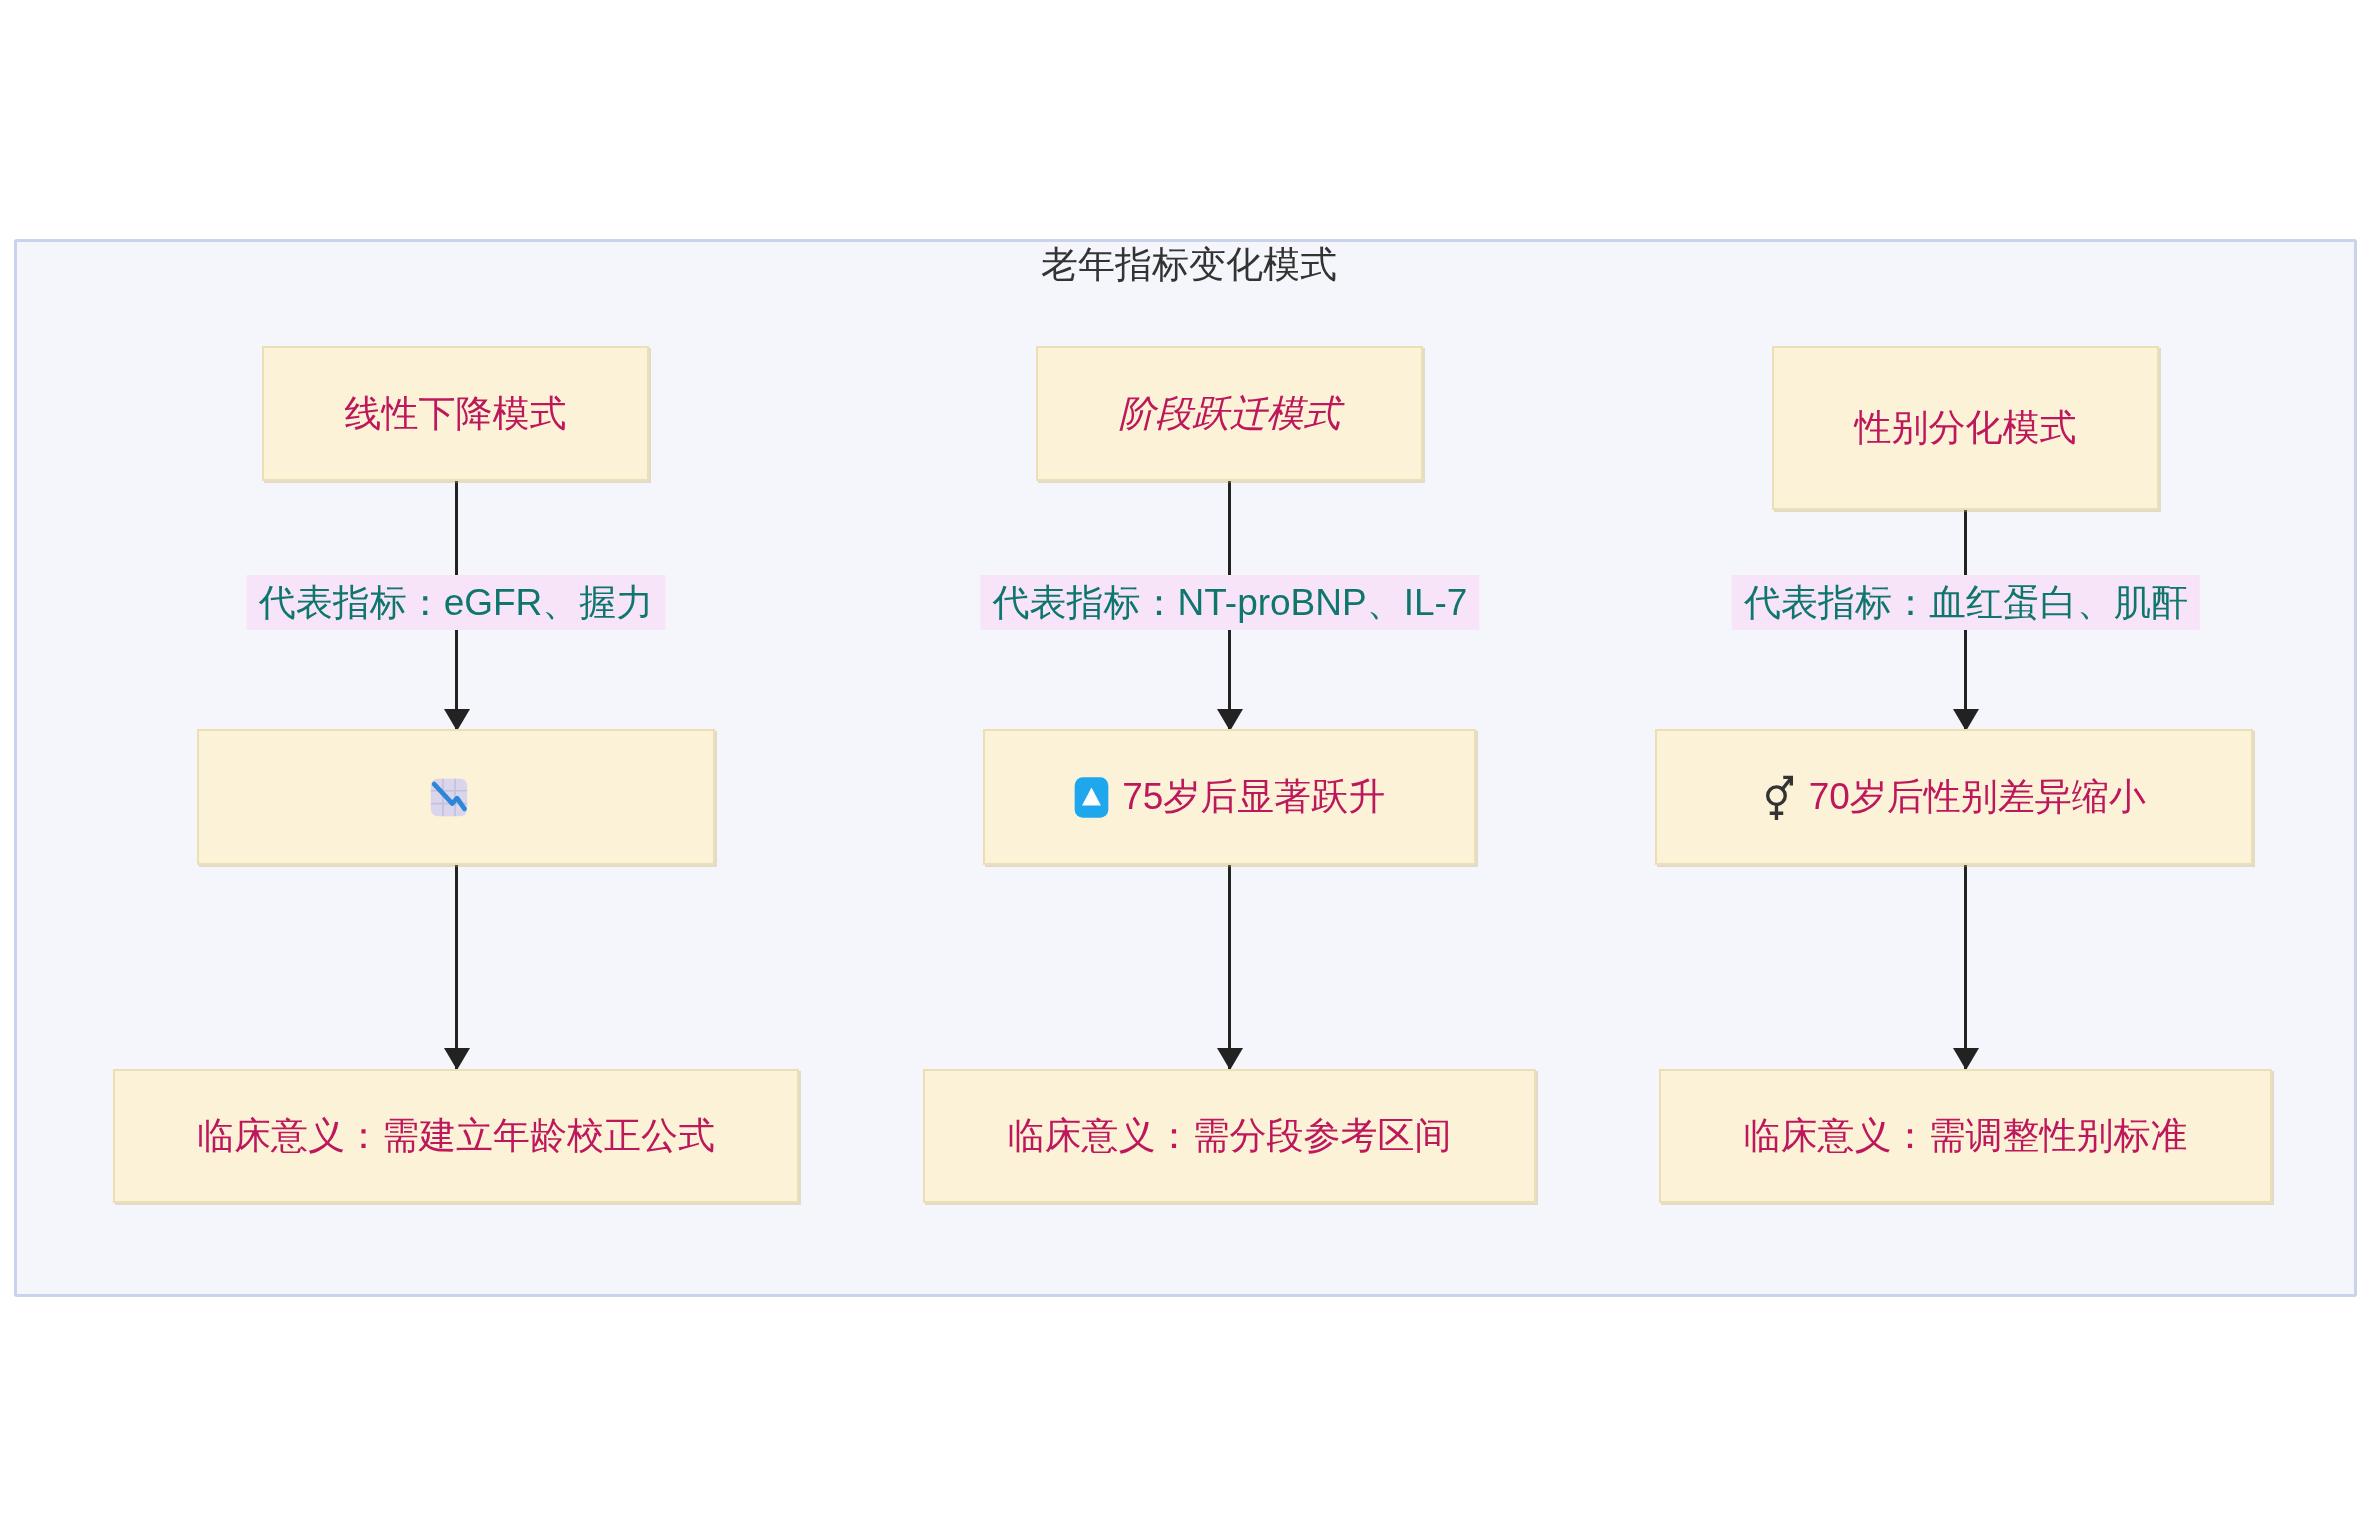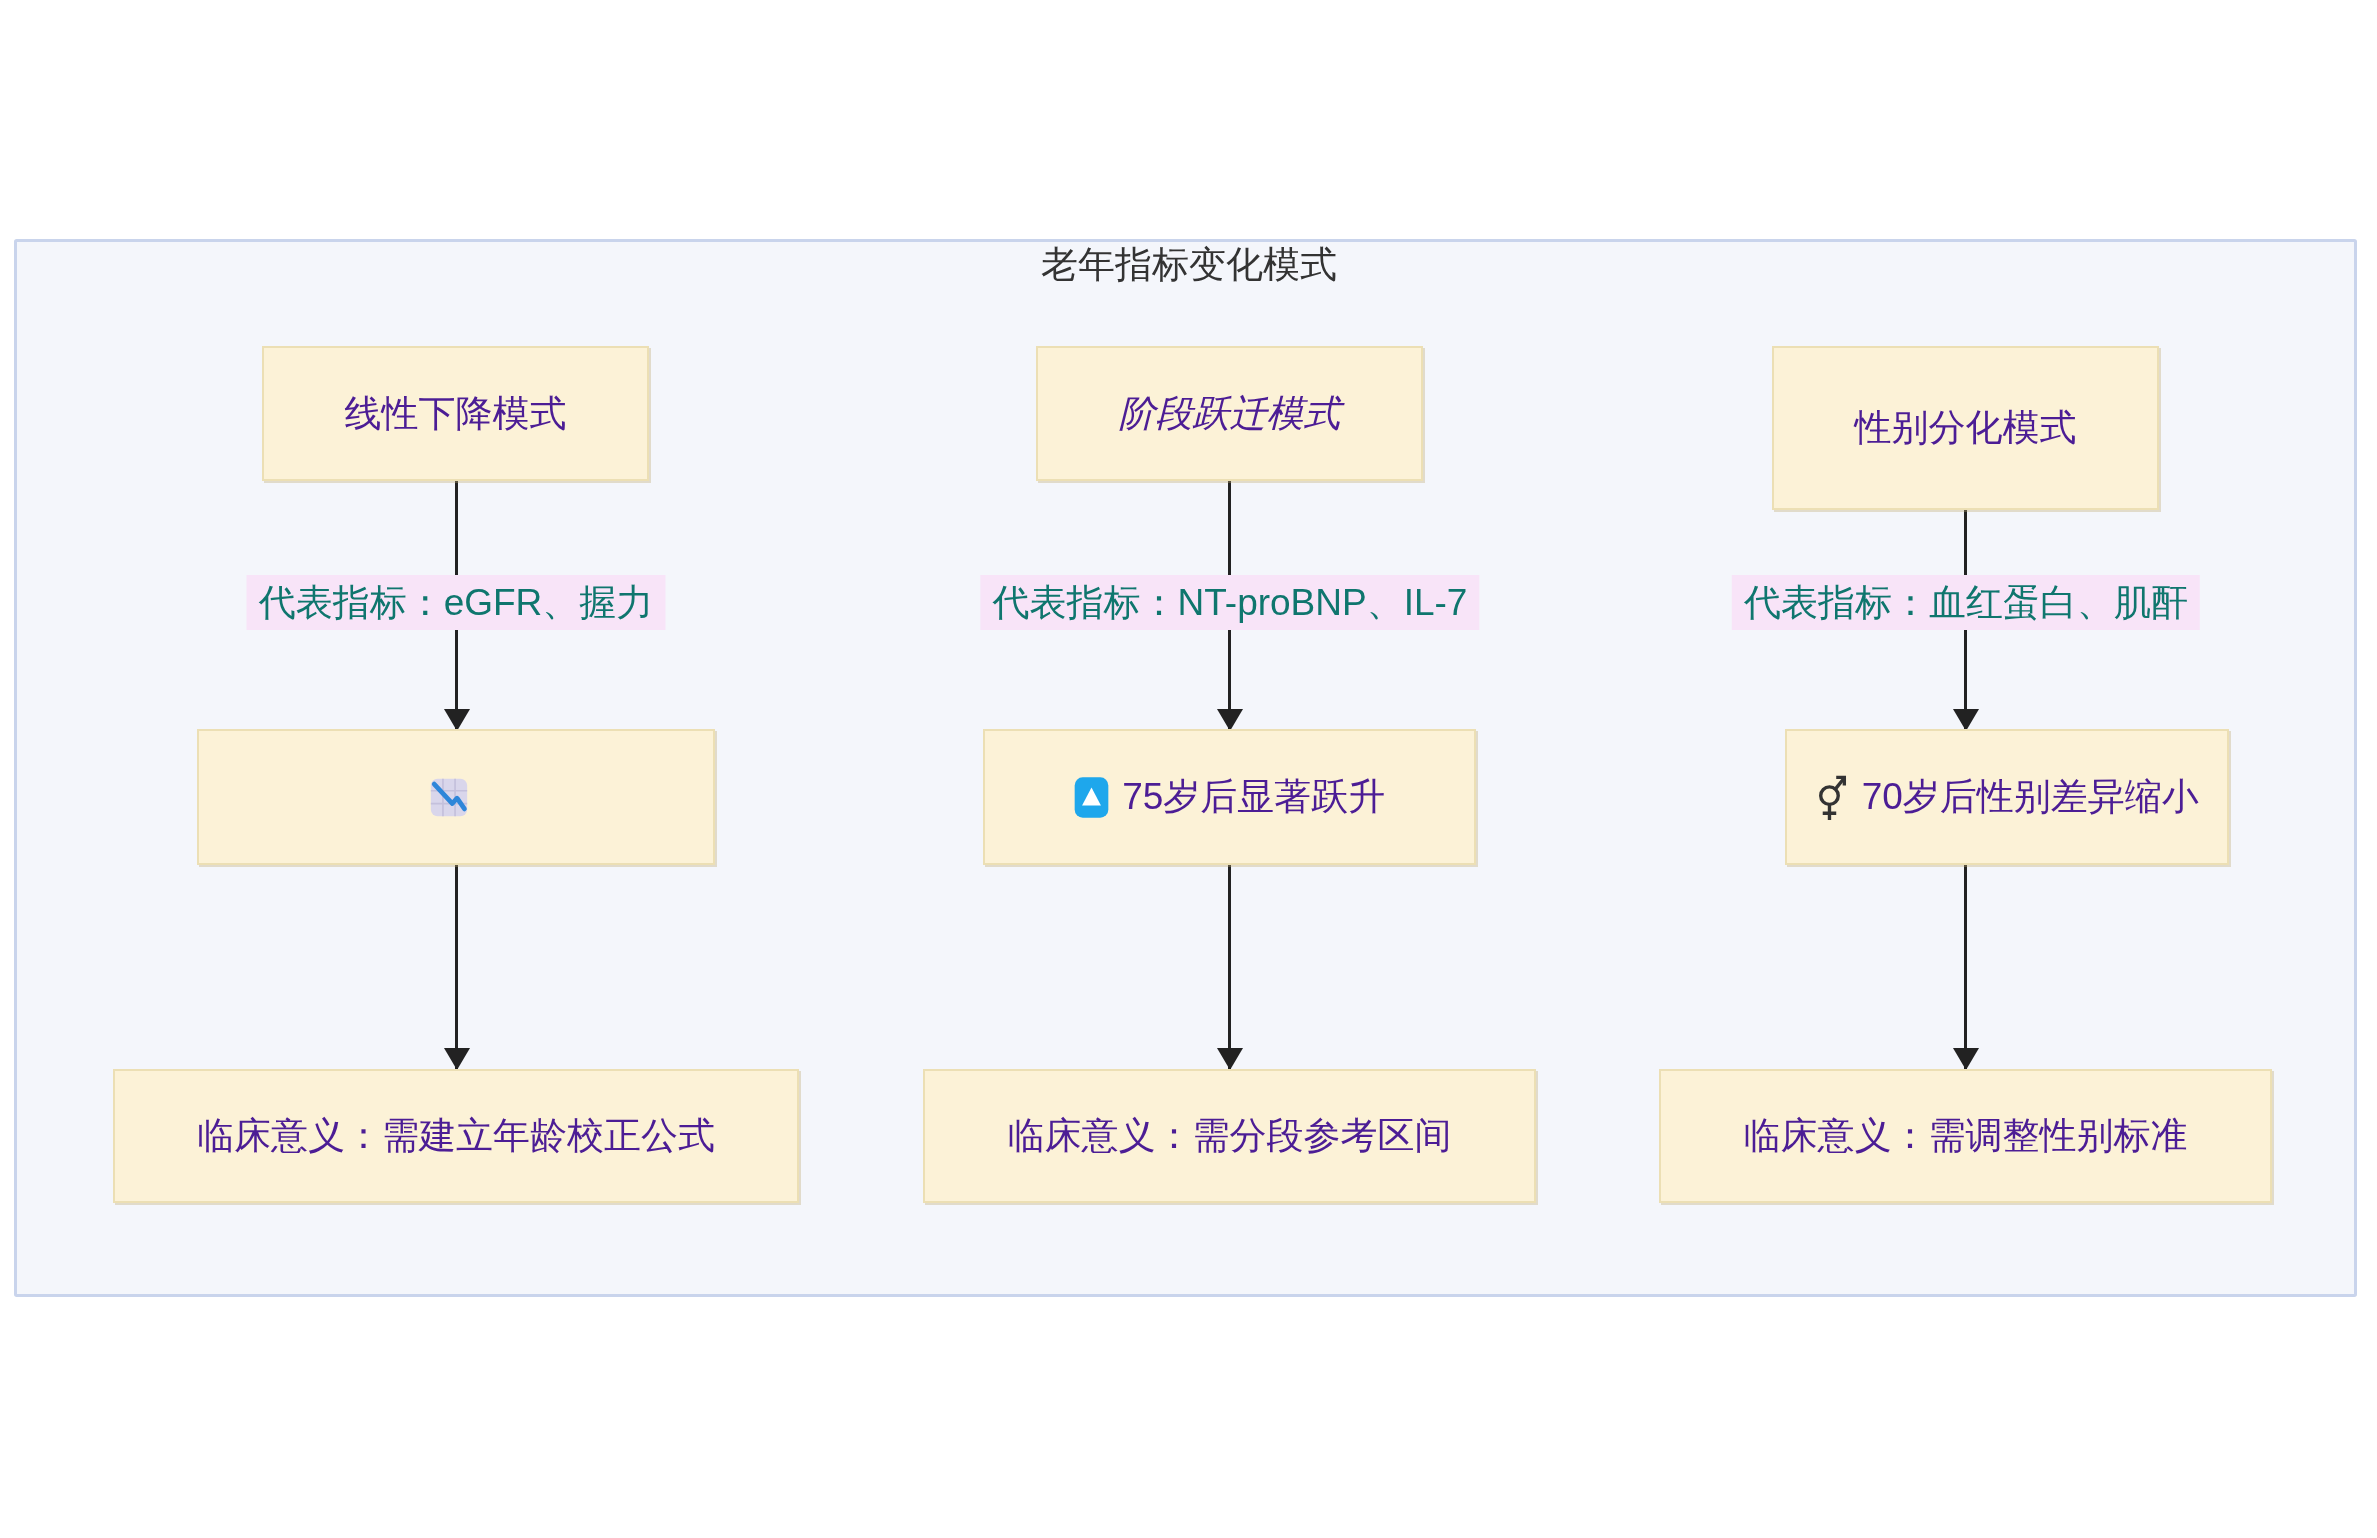--- a/index.html
+++ b/index.html
@@ -15,21 +15,21 @@
   }
   .diagram-title{
     position:absolute;top:243px;left:1189px;transform:translateX(-50%);
     font-size:37px;line-height:1.2;color:#333;white-space:nowrap;z-index:3;
   }
   .node{
     position:absolute;box-sizing:border-box;
     background:#fcf2d7;border:2.7px solid #ecdfb4;
     box-shadow:2px 2px 0 0 rgba(190,170,115,0.35);
     display:flex;align-items:center;justify-content:center;
-    font-size:37px;color:#4c1d95;white-space:nowrap;z-index:2;
+    font-size:37px;color:#be185d;white-space:nowrap;z-index:2;
   }
   .node .txt{display:inline-block;}
   .node .ic{display:inline-block;margin-right:13.6px;flex:0 0 auto;}
   .edge-label{
     position:absolute;transform:translateX(-50%);
     background:#f8e4f8;color:#0f766e;font-size:37px;line-height:1.35;
     padding:2.7px 12.2px;white-space:nowrap;z-index:2;
   }
   .arrow{
     position:absolute;width:3.4px;background:#222222;z-index:1;
@@ -102,21 +102,21 @@
 <div>
   <div class="arrow" style="left:1964px;top:481px;height:249px;"></div>
   <div class="arrow" style="left:1964px;top:865px;height:204px;"></div>
 
   <div class="node" style="left:1772px;top:346px;width:387px;height:164px;">
     <span class="txt">性别分化模式</span>
   </div>
 
   <div class="edge-label" style="left:1966px;top:575px;">代表指标：血红蛋白、肌酐</div>
 
-  <div class="node" style="left:1785px;top:729px;width:444px;height:136px;">
+  <div class="node" style="left:1655px;top:729px;width:598px;height:136px;">
     <span class="ic">
       <svg width="33" height="54" viewBox="0 0 48 80">
         <circle cx="21" cy="38" r="13" fill="none" stroke="#333333" stroke-width="5"></circle>
         <path d="M30 28 L42 13" stroke="#333333" stroke-width="5" fill="none"></path>
         <path d="M31 11 L43 11 L43 23" stroke="#333333" stroke-width="5" fill="none" stroke-linejoin="miter"></path>
         <path d="M21 51 L21 74 M11 64 L31 64" stroke="#333333" stroke-width="5" fill="none"></path>
       </svg>
     </span>
     <span class="txt">70岁后性别差异缩小</span>
   </div>

